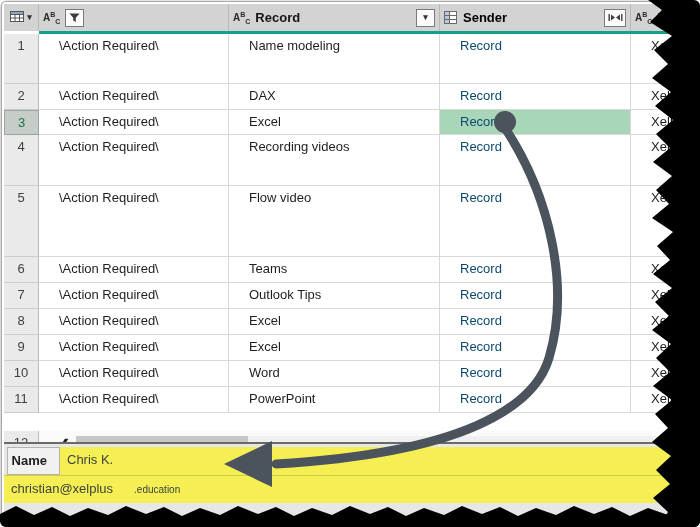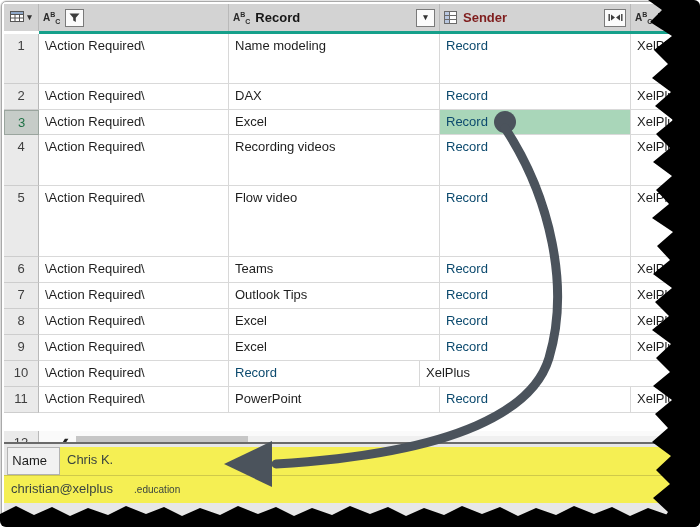--- a/index.html
+++ b/index.html
@@ -11,54 +11,54 @@
 
   
   .grid { position:absolute; left:2px; top:2px; right:0; }
   .hrow { display:flex; height:27px; background:#d3d3d3; }
   .hcell { display:flex; align-items:center; gap:5px; padding:0 4px;
            border-right:1px solid #b9b9b9; font-weight:bold; font-size:13px; color:#161616; }
   .corner { width:35px; justify-content:center; gap:1px; }
   .w-folder { width:190px; } .w-subject { width:211px; } .w-sender { width:191px; }
   .w-disp { flex:1; overflow:hidden; white-space:nowrap; }
   .hlabel { flex:1; white-space:nowrap; overflow:hidden; }
-  .hlabel.green { color:#7f1d1d; }
+  .hlabel.green { color:#000000; }
   .abc { font-size:10px; color:#2b2b2b; font-weight:bold; line-height:1; white-space:nowrap; }
   .abc sup { font-size:7px; vertical-align:4px; } .abc sub { font-size:7px; vertical-align:-3px; }
   .hbtn { width:19px; height:18px; border:1px solid #7a7a7a; background:#fbfbfb;
           display:flex; align-items:center; justify-content:center; flex:none; }
   .caret { font-size:9px; color:#333; line-height:1; }
   .teal { height:3px; margin-left:35px; background:#16a08b; }
 
   .row { display:flex; background:#fff; }
   .num { width:35px; background:#eaeaea; border-right:1px solid #b9b9b9;
          border-bottom:1px solid #cdcdcd; text-align:center; padding-top:4px;
          font-size:13px; color:#3f3f3f; flex:none; }
   .num.sel { background:#c6ccc8; color:#1f7246; border:1px solid #9aa59e; }
-  .cell { padding:4px 8px 0 6px; font-size:13px; color:#1e1e1e;
+  .cell { padding:4px 8px 0 20px; font-size:13px; color:#1e1e1e;
           border-right:1px solid #d8d8d8; border-bottom:1px solid #d9d9d9;
           overflow:hidden; white-space:nowrap; }
   .cf { width:190px; } .cs { width:211px; } .cr { width:191px; color:#0c4a6e; }
   .cd { flex:1; border-right:none; }
   .cr.sel { background:#a9d6b9; }
 
   
   .scrollrow { display:flex; height:26px;margin-top:18px; }
   .num12 { height:26px; overflow:hidden; line-height:20px; padding-top:2px; }
   .scrollarea { flex:1; display:flex; align-items:center; background:#fafafa; padding-left:20px; }
   .chev { font-size:13px; font-weight:bold; color:#222; margin-right:6px; }
   .track { flex:1; height:17px; background:#f0f0f0; position:relative; }
   .thumb { position:absolute; left:0; top:0; width:172px; height:17px; background:#c6c6c6; }
 
   
   .pane { position:absolute; left:2px; right:0; top:440px; bottom:0;
           background:#e7e7e7; border-top:2px solid #6a6a6a; padding-top:3px; }
   .prow { display:flex; height:28px; }
   .plabel { width:53px; margin-left:3px; background:#f1f1f1; border:1px solid #b3b3b3;
-            font-size:13px; font-weight:normal; color:#1c1c1c; text-align:right;
+            font-size:13px; font-weight:bold; color:#1c1c1c; text-align:right;
             padding:5px 12px 0 0; flex:none; }
   .pvalue { flex:1; background:#f5ef53; font-size:13px; color:#3a4440;
             padding:5px 0 0 7px; white-space:nowrap; overflow:hidden; }
   .prow + .prow .pvalue { border-top:1px solid #cfc94a; }
   .prow + .prow .plabel { border-top:none; }
   .suffix { font-size:10px;padding-left:21px; }
 
   
   .overlay { position:absolute; inset:0; pointer-events:none; }
 </style>
@@ -183,20 +183,21 @@
       <div class="row" style="height:26px">
         <div class="num">9</div>
         <div class="cell cf">\Action Required\</div>
         <div class="cell cs">Excel</div>
         <div class="cell cr">Record</div>
         <div class="cell cd">XelPlus</div>
       </div>
       <div class="row" style="height:26px">
         <div class="num">10</div>
         <div class="cell cf">\Action Required\</div>
+        <div class="cell cs">Word</div>
         <div class="cell cr">Record</div>
         <div class="cell cd">XelPlus</div>
       </div>
       <div class="row" style="height:26px">
         <div class="num">11</div>
         <div class="cell cf">\Action Required\</div>
         <div class="cell cs">PowerPoint</div>
         <div class="cell cr">Record</div>
         <div class="cell cd">XelPlus</div>
       </div>

